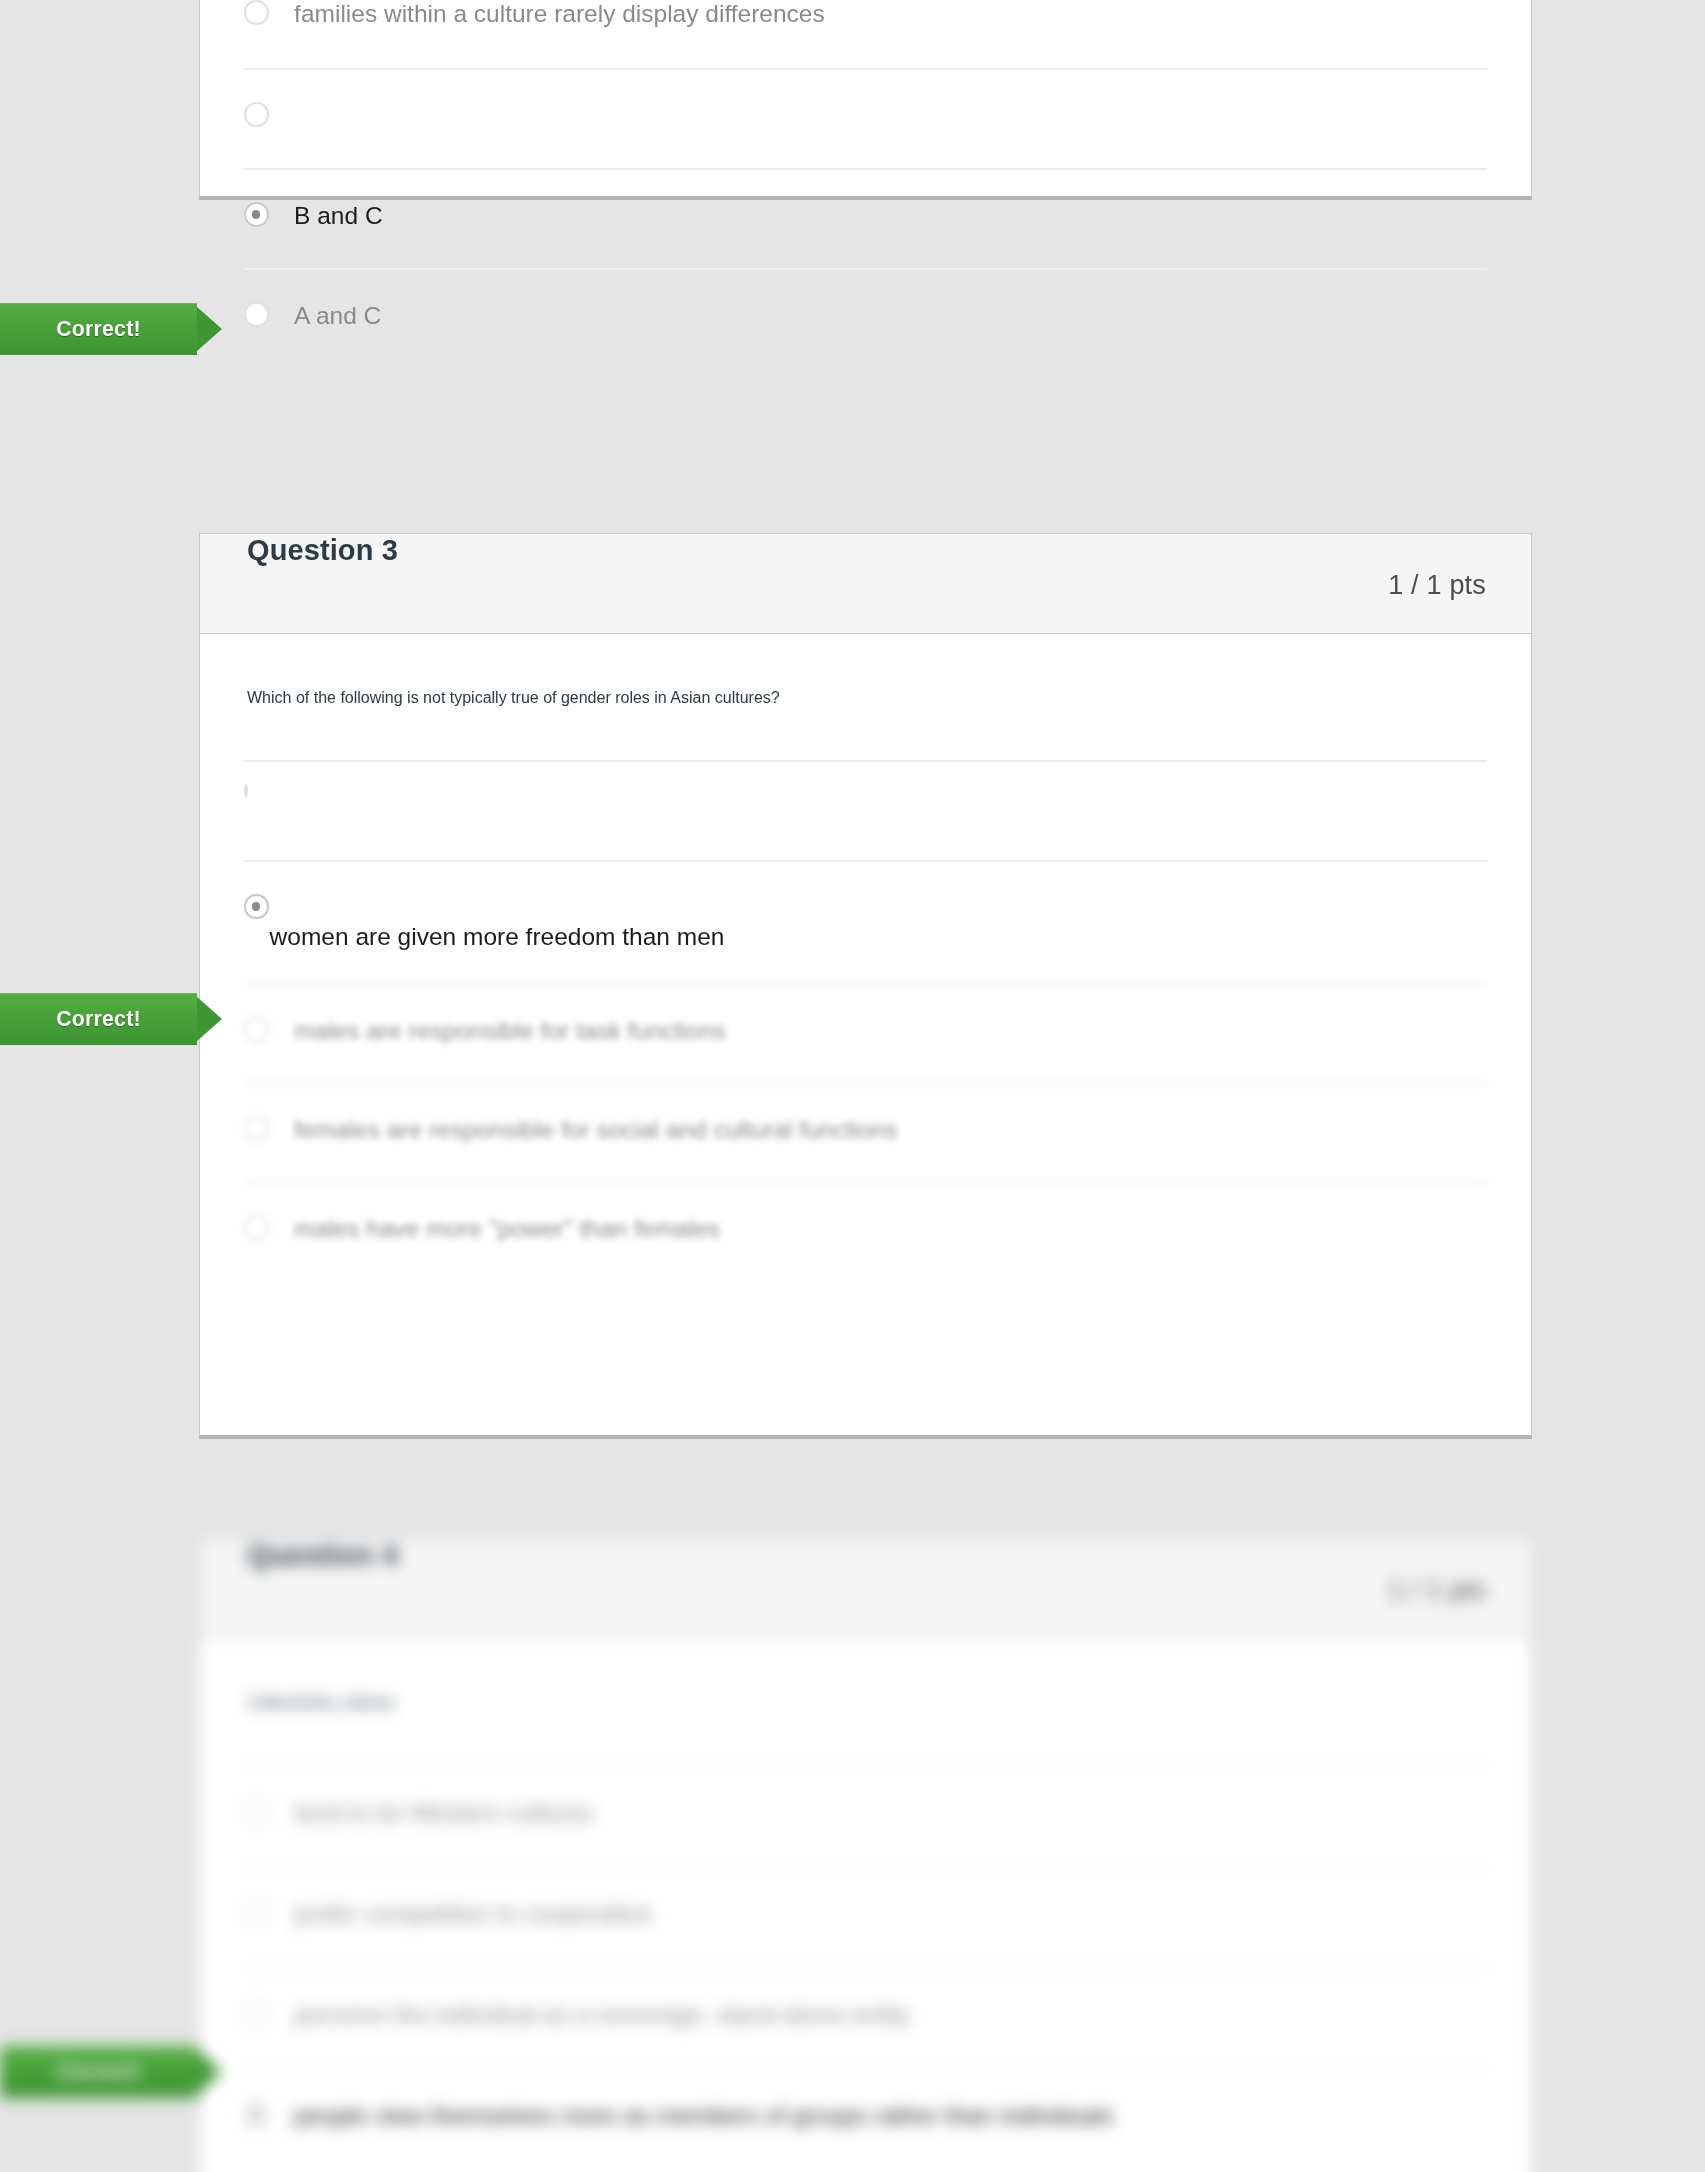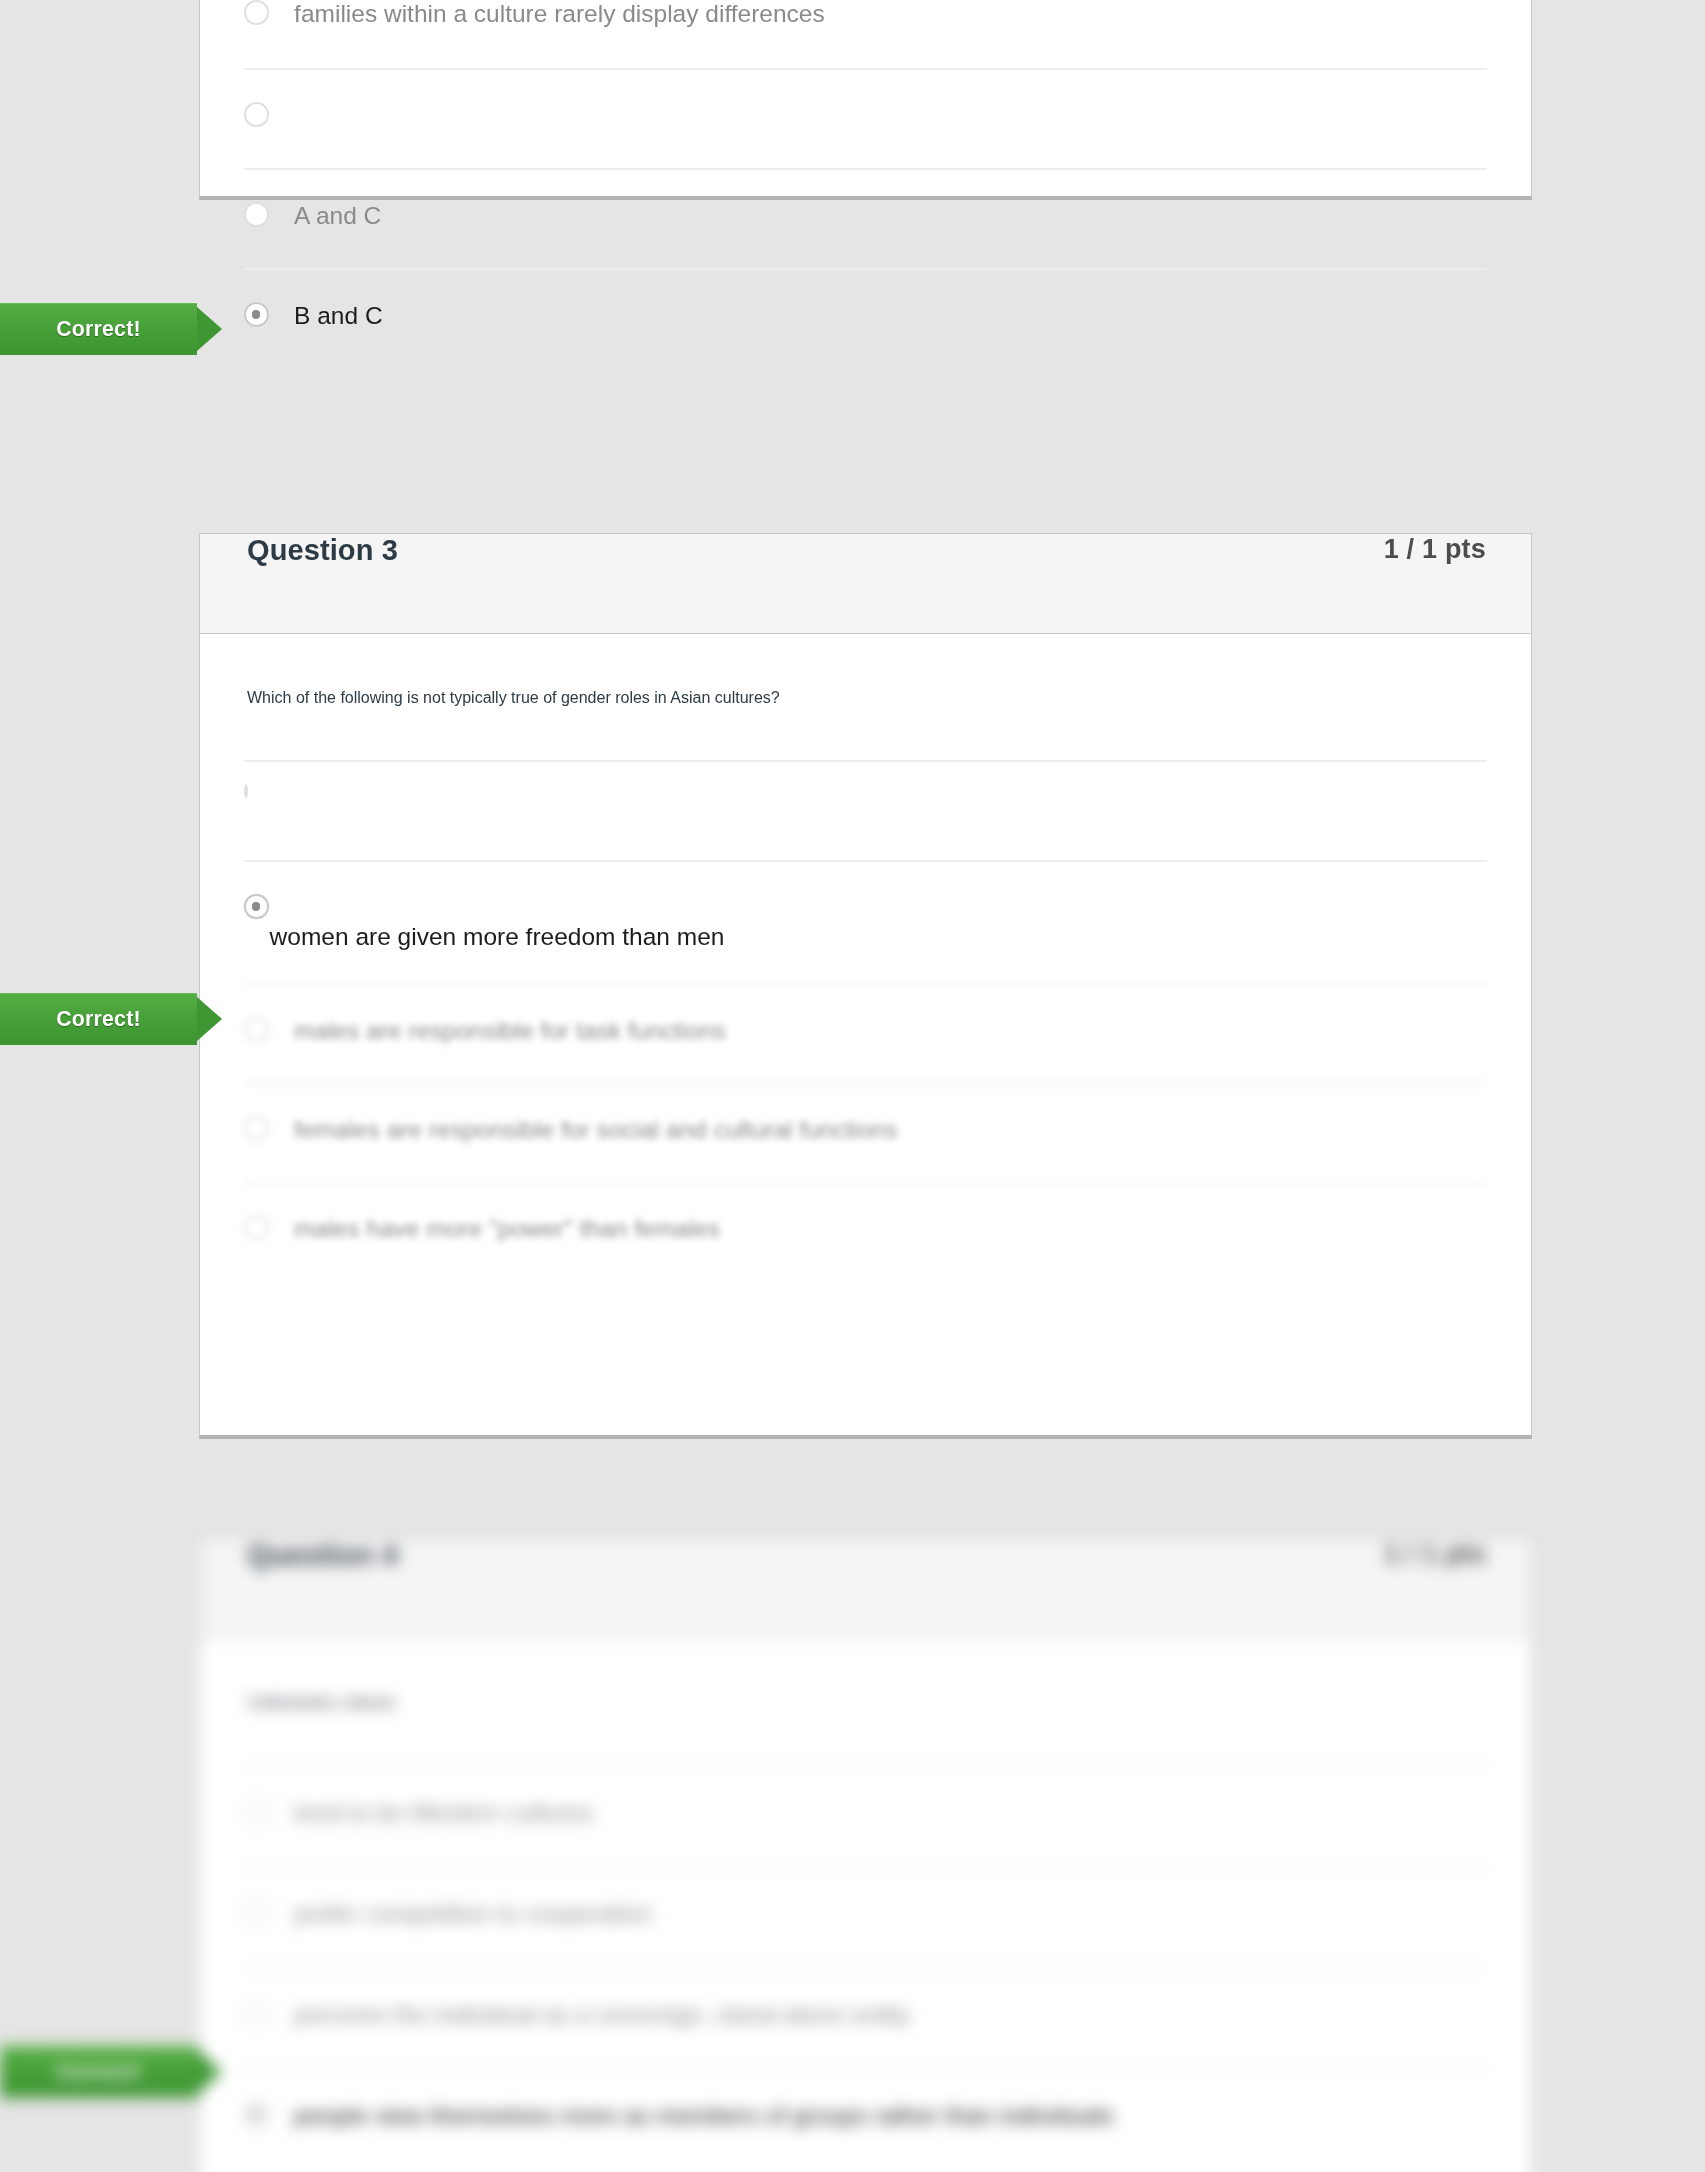--- a/index.html
+++ b/index.html
@@ -41,23 +41,24 @@
 
   .q-title {
     font-size: 29px;
     font-weight: bold;
     color: #2d3b45;
     letter-spacing: 0.1px;
   }
 
   .q-points {
     font-size: 27px;
-    font-weight: bold;
+    font-weight: normal;
     color: #4d4d4d;
     letter-spacing: 0.2px;
+    margin-top: 36px;
   }
 
   .q-body {
     padding: 0 0 0 0;
   }
 
   .q-prompt {
     font-size: 16px;
     color: #2d3b45;
     padding: 53px 47px 51px 47px;
@@ -166,27 +167,27 @@
         <div class="answer no-rule">
           <span class="radio"></span>
           <span class="ans-text">families within a culture rarely display differences</span>
         </div>
 
         <div class="answer">
           <span class="radio"></span>
         </div>
 
         <div class="answer">
-          <span class="radio"></span>
-          <span class="ans-text">A and C</span>
-        </div>
-
-        <div class="answer">
           <span class="radio selected"></span>
           <span class="ans-text correct-text">B and C</span>
+        </div>
+
+        <div class="answer">
+          <span class="radio"></span>
+          <span class="ans-text">A and C</span>
         </div>
 
       </div>
     </div>
   </div>
 
   <div class="correct-flag" style="top:307px;">
     <div class="flag-body">
       <span class="flag-label">Correct!</span>
     </div>

